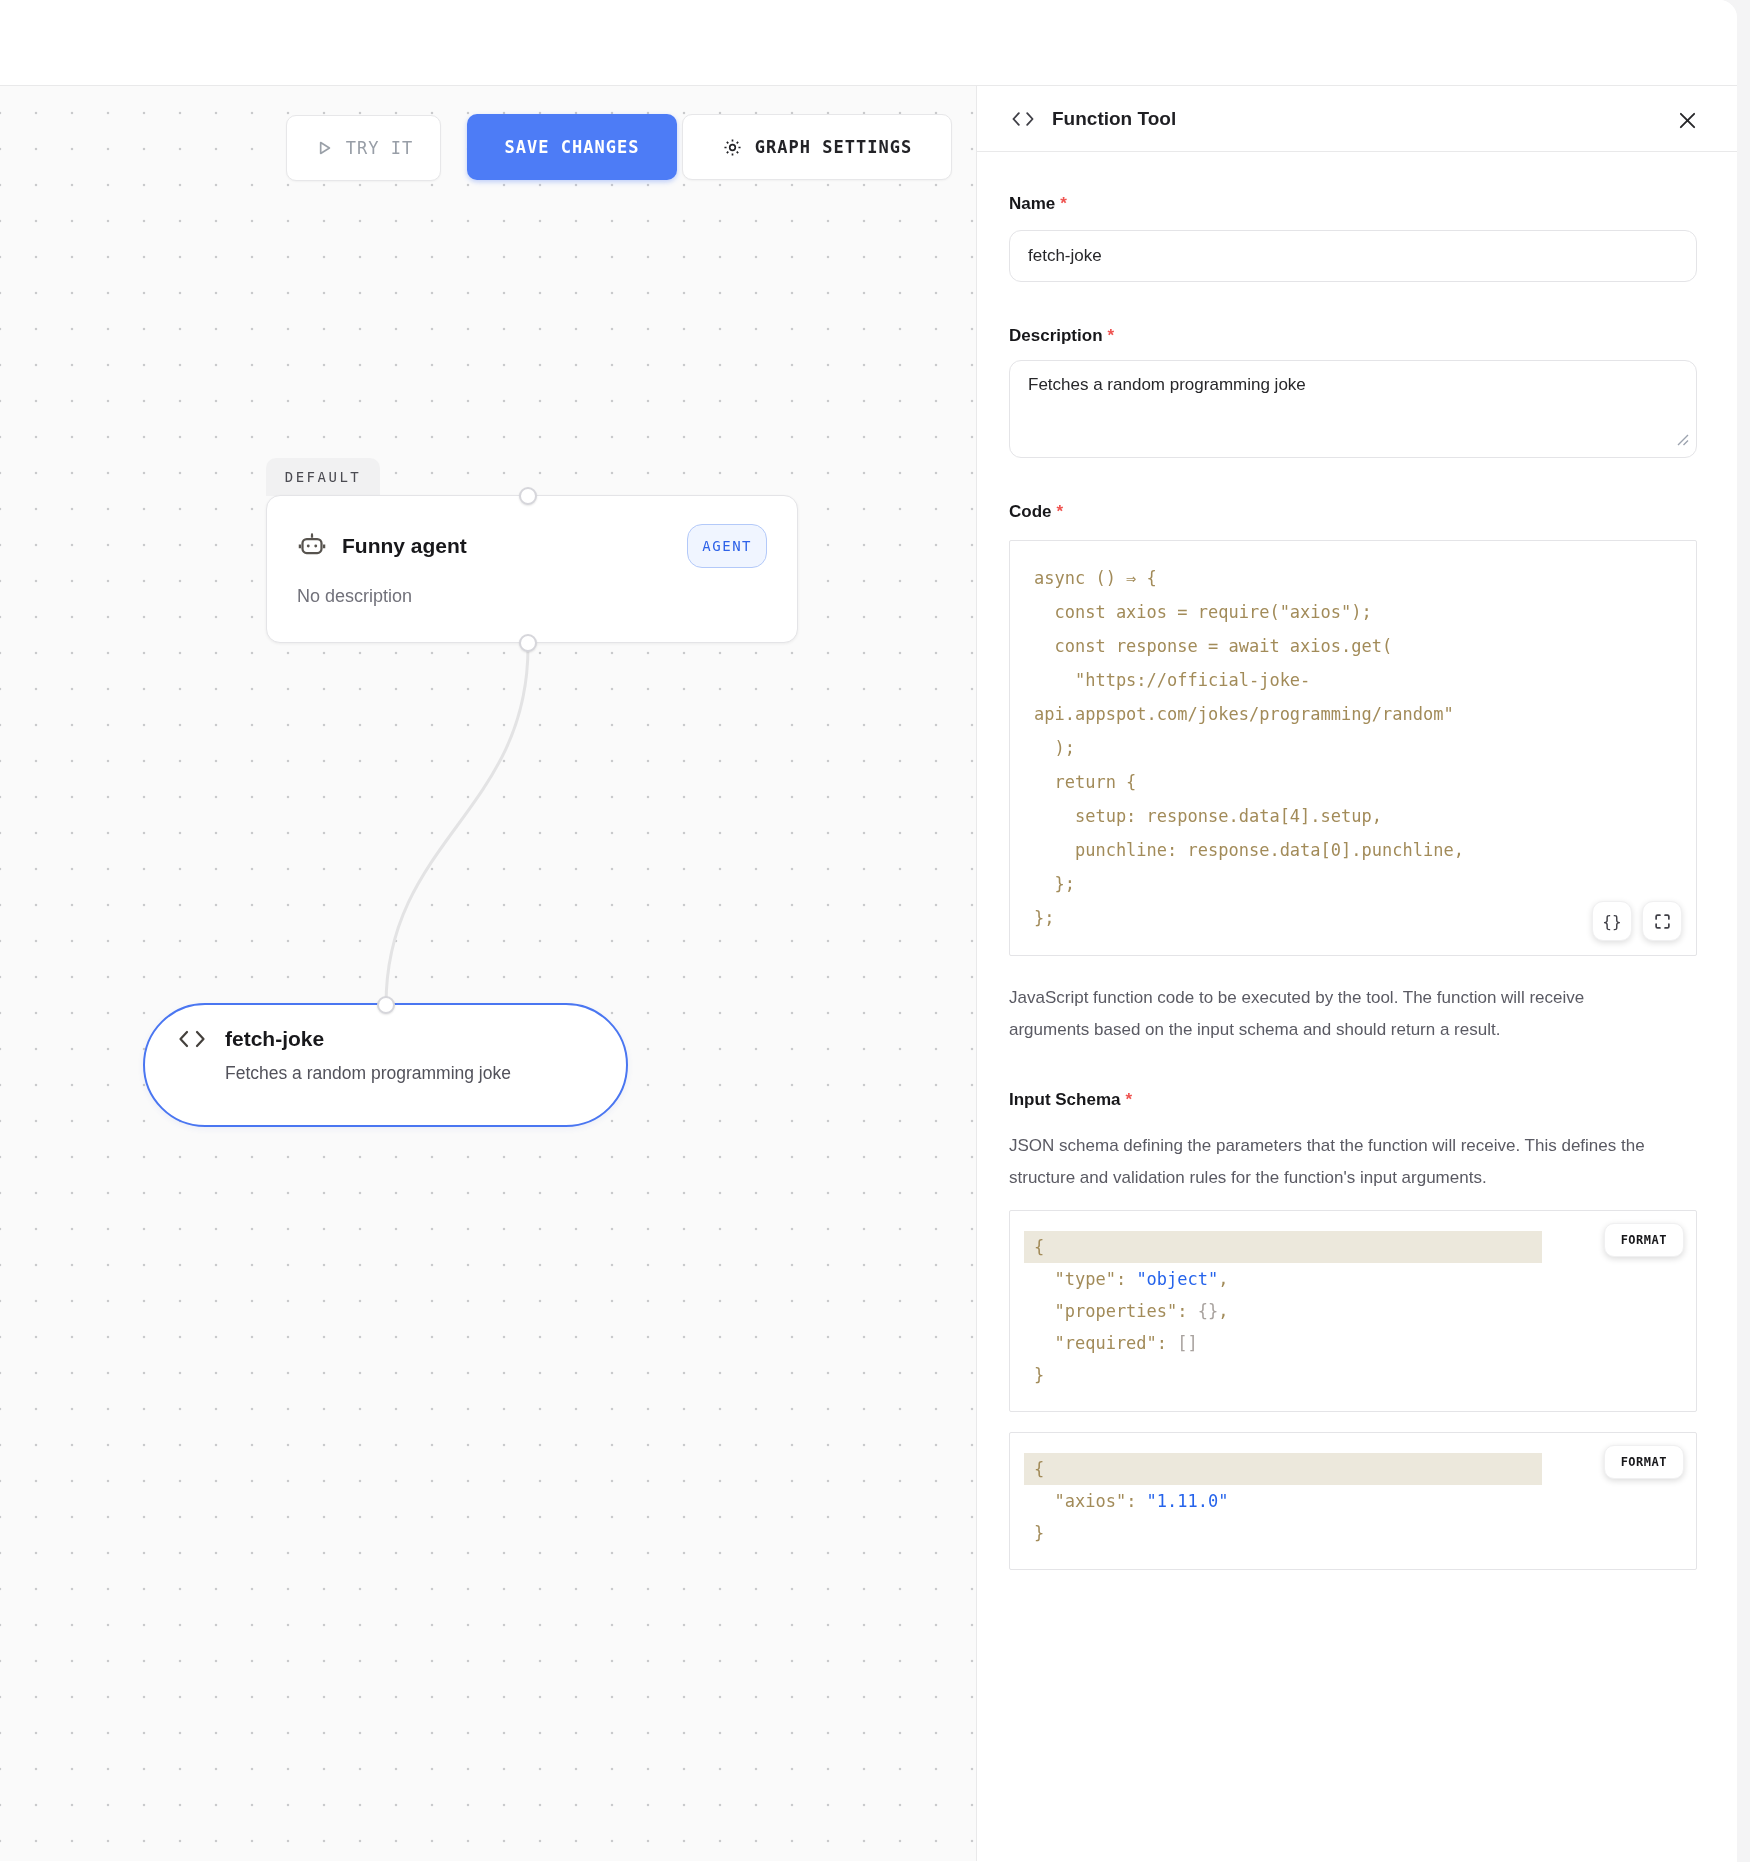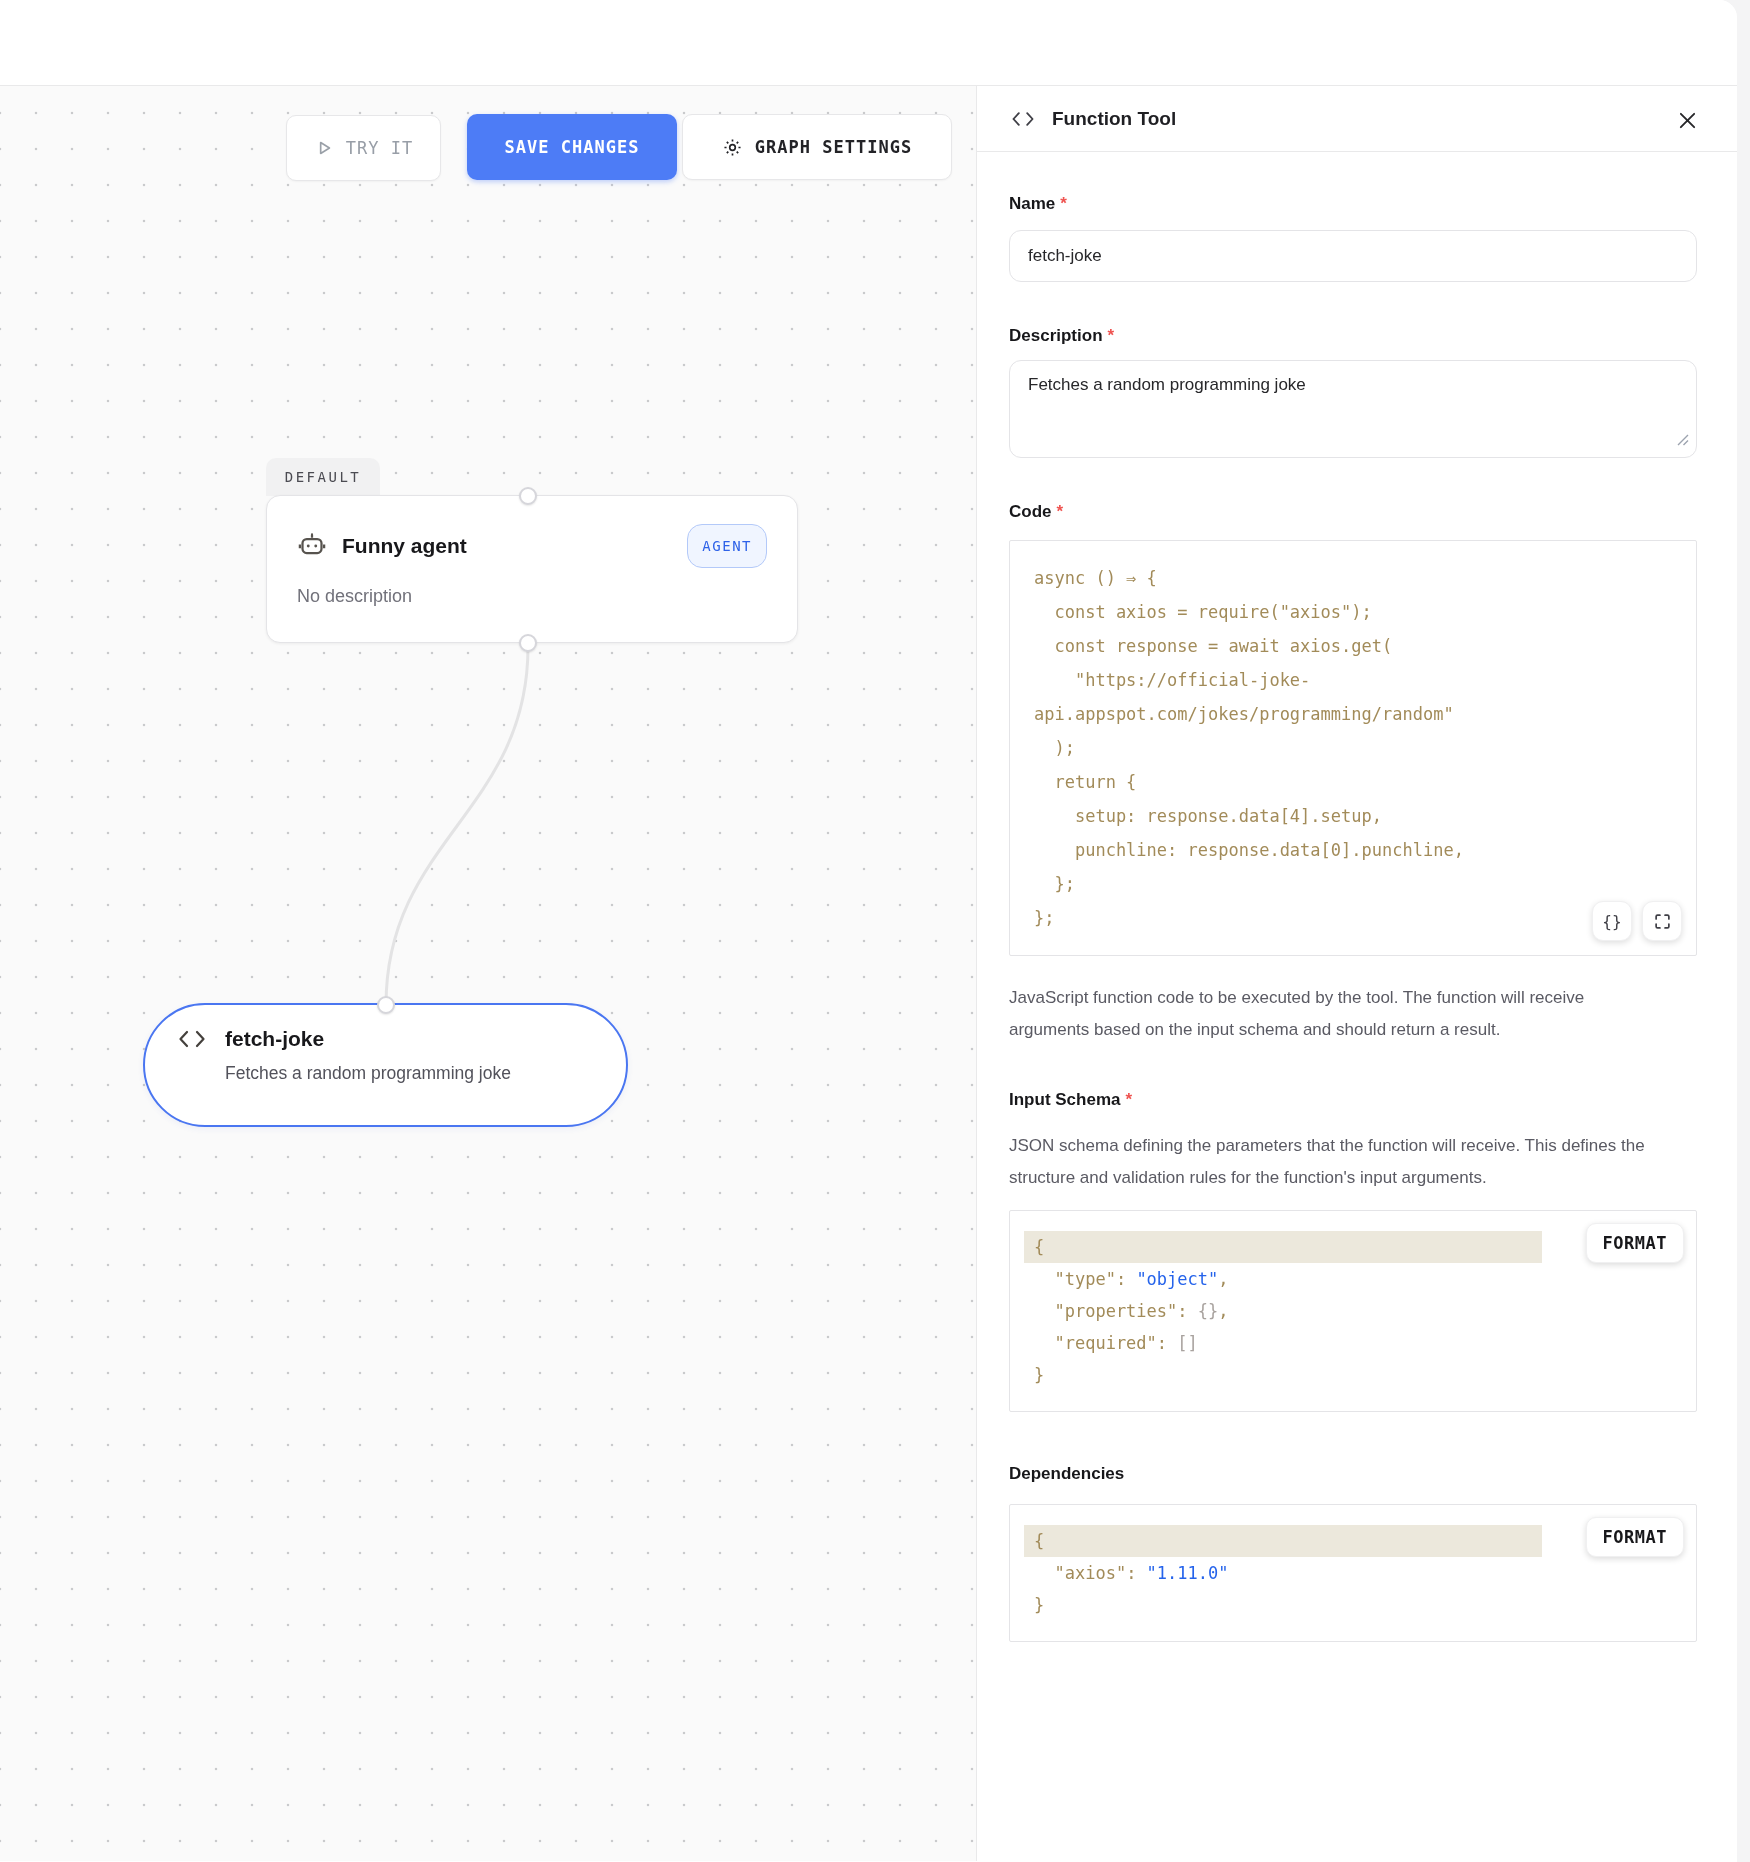--- a/index.html
+++ b/index.html
@@ -83,21 +83,21 @@
   .tok-blue { color:#2563eb; }
   .tok-gray { color:#a8a29e; }
 
   .code-actions { position:absolute; right:14px; bottom:14px; display:flex; gap:10px; }
   .mini-btn { width:40px; height:40px; background:#fff; border:1px solid #f0f0f1; border-radius:11px;
     display:flex; align-items:center; justify-content:center; box-shadow:0 2px 6px rgba(0,0,0,.13); cursor:pointer;
     font-family:"DejaVu Sans Mono", monospace; font-size:16px; color:#3f3f46; }
 
   .format-btn { position:absolute; top:12px; right:12px; padding:9px 16px; background:#fff;
     border:1px solid #f0f0f1; border-radius:10px; box-shadow:0 2px 6px rgba(0,0,0,.14);
-    font-family:"DejaVu Sans Mono", monospace; font-size:17px; letter-spacing:0.5px; color:#18181b;
+    font-family:"DejaVu Sans Mono", monospace; font-size:12px; letter-spacing:0.5px; color:#18181b;
     font-weight:bold; cursor:pointer; }
 
   .help-text { margin-top:26px; font-size:17px; line-height:1.88; color:#5a5a63; max-width:660px; }
   .help-tight { margin-top:20px; }
   .section-label { margin-top:44px; font-size:17px; font-weight:600; color:#17171a; }
 </style>
 </head>
 <body>
 
 <div class="app">
@@ -252,21 +252,20 @@
               <div class="code-line hl"><span class="tok-tan">{</span></div>
               <div class="code-line"><span class="tok-tan">  "type"</span><span class="tok-tan">: </span><span class="tok-blue">"object"</span><span class="tok-tan">,</span></div>
               <div class="code-line"><span class="tok-tan">  "properties"</span><span class="tok-tan">: </span><span class="tok-gray">{}</span><span class="tok-tan">,</span></div>
               <div class="code-line"><span class="tok-tan">  "required"</span><span class="tok-tan">: </span><span class="tok-gray">[]</span></div>
               <div class="code-line"><span class="tok-tan">}</span></div>
             </div>
           <button class="format-btn">FORMAT</button>
         </div>
 
         
-        <div class="section-label" style="margin-top:52px;">Dependencies</div>
         <div class="code-box" style="margin-top:20px;">
           <div>
               <div class="code-line hl"><span class="tok-tan">{</span></div>
               <div class="code-line"><span class="tok-tan">  "axios"</span><span class="tok-tan">: </span><span class="tok-blue">"1.11.0"</span></div>
               <div class="code-line"><span class="tok-tan">}</span></div>
             </div>
           <button class="format-btn">FORMAT</button>
         </div>
       </div>
     </div>

